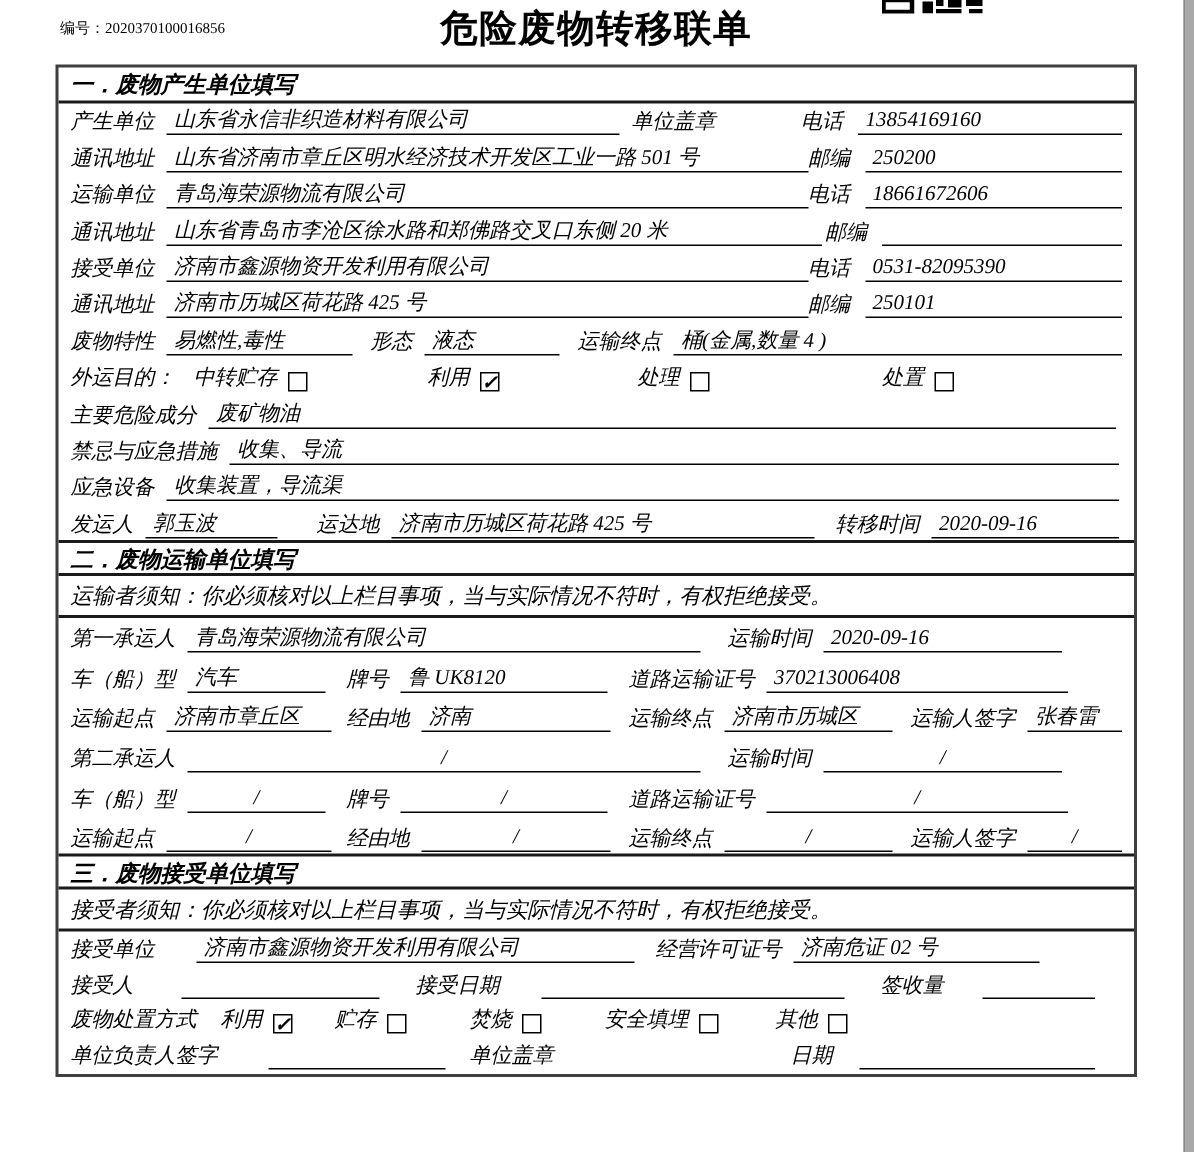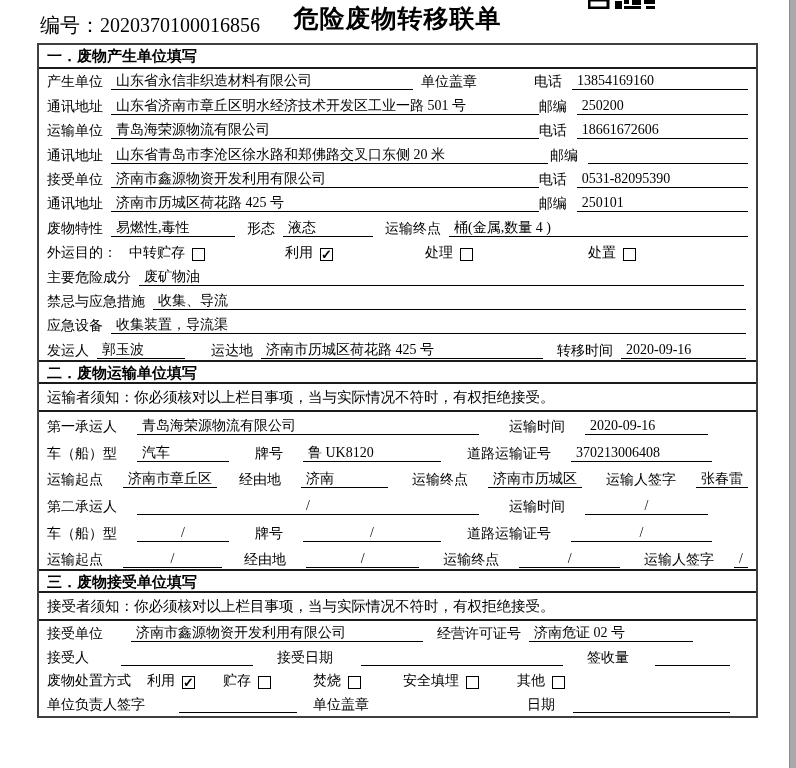--- a/index.html
+++ b/index.html
@@ -5,30 +5,30 @@
   * { box-sizing: border-box; }
   html,body { margin:0; padding:0; }
   body {
     width:796px; height:768px; background:#ffffff; color:#000;
     font-family:"Liberation Serif","DejaVu Serif",serif;
     font-size:14px; position:relative; overflow:hidden;
   }
   .scroll-strip { position:absolute; top:0; right:0; width:7px; height:768px; background:#a9a9a9; border-left:1px solid #8c8c8c; }
   .page { position:absolute; left:37px; top:0; width:721px; }
   .topbar { position:relative; height:43px; }
-  .serial { position:absolute; left:3px; top:12px; font-size:20px; white-space:nowrap; }
+  .serial { position:absolute; left:3px; top:12px; font-size:10px; white-space:nowrap; }
   .doc-title { position:absolute; left:0; right:0; top:2px; margin:0; text-align:center; font-size:25px; font-weight:bold; letter-spacing:1px; }
   .qr { position:absolute; left:551px; top:0; }
-  .form-table { border:2px solid #3f3f3f; width:721px; background:#fff; }
+  .form-table { border:2px solid #3f3f3f; width:721px; background:#fff;font-style:italic; }
   .sec-header { font-weight:bold; font-size:15px; padding:2px 8px 3px; height:24px; border-bottom:2px solid #1a1a1a; white-space:nowrap; }
   .sec-header.mid { border-top:2px solid #1a1a1a; margin-top:-2px; }
   .notice { font-size:14.5px; padding:4px 8px 16px; height:28px; border-bottom:2px solid #1a1a1a; white-space:nowrap; }
   .row { display:flex; align-items:flex-end; padding:0 8px 3px; white-space:nowrap; }
   .s1 .row { height:24.4px; }
-  .s2 .row { height:26.6px;gap:12px; }
+  .s2 .row { height:26.6px; }
   .s3 .row { height:23.7px; }
   .lbl { margin-right:8px; line-height:16px; }
   .u { display:inline-block; border-bottom:1px solid #000; padding:0 5px; line-height:16px; min-height:17px; }
   .f1 { flex:1; }
   .c { text-align:center; }
   .rgt { margin-left:auto; display:flex; align-items:flex-end; width:214px; }
   .rgt .lbl { width:32px; margin-right:6px; }
   .cb { display:inline-flex; width:13px; height:13px; border:1.6px solid #000; margin-left:7px; align-items:center; justify-content:center; font-size:13px; font-weight:bold; line-height:1; position:relative; top:1px; }
   .opt { display:inline-flex; align-items:center; line-height:16px; }
   .print-time { margin:5px 0 0 3px; font-size:14.5px; }

